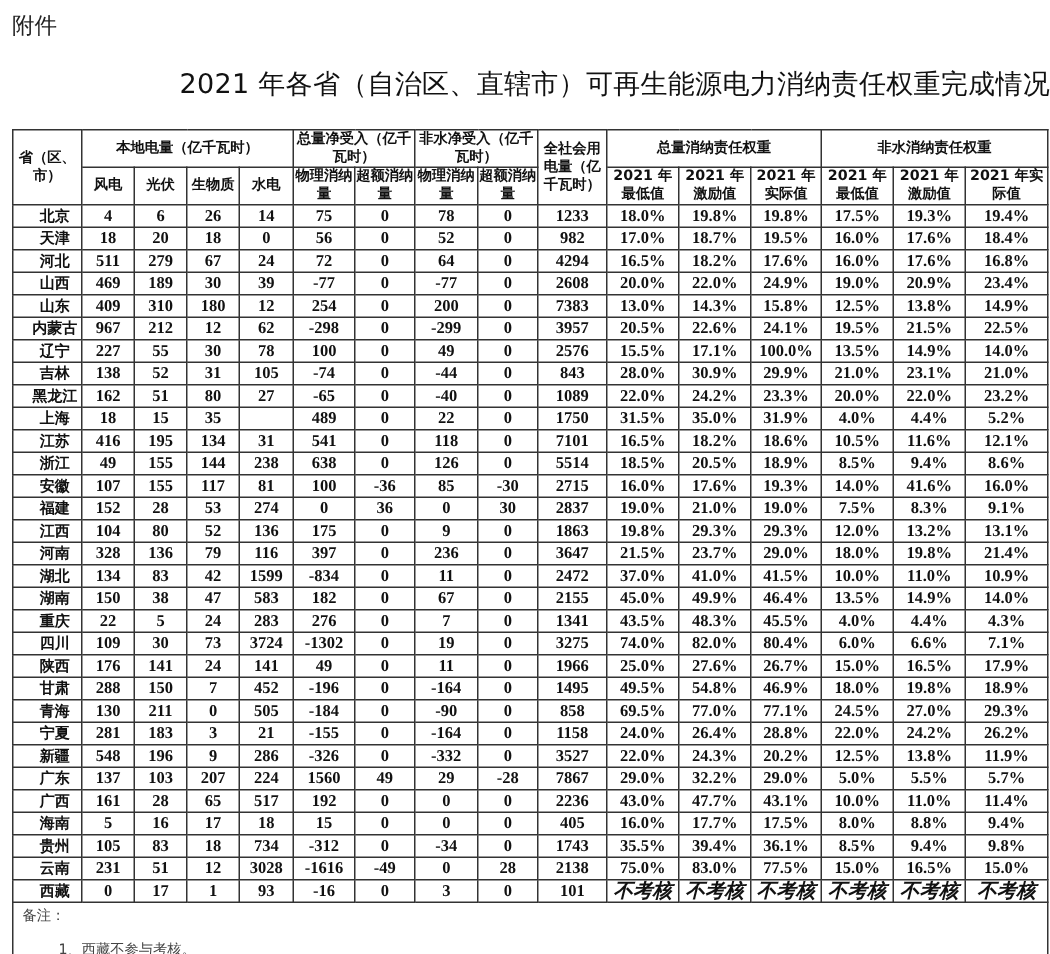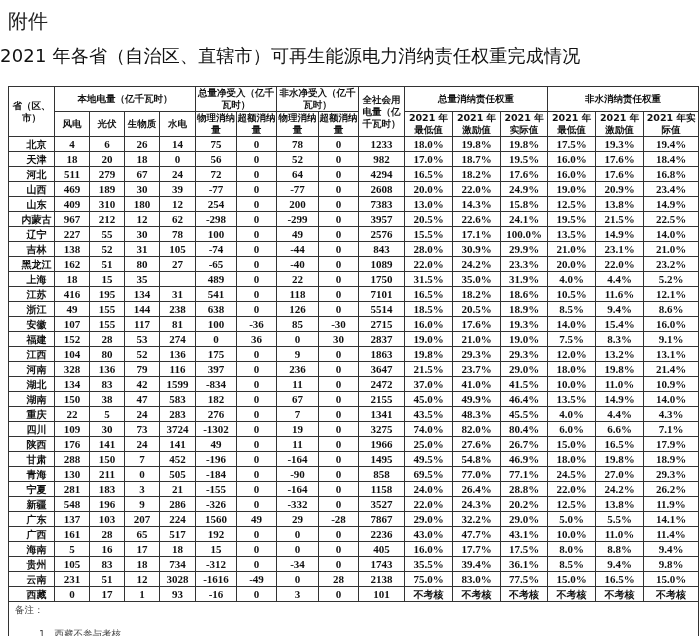--- a/index.html
+++ b/index.html
@@ -1,34 +1,34 @@
 <!DOCTYPE html>
 <html><head>
 <meta charset="utf-8">
 <style>
   html, body { margin: 0; padding: 0; background: #ffffff; }
   body { width: 700px; height: 636px; position: relative; overflow: hidden; font-family: "DejaVu Sans", sans-serif; color: #111; }
-  .attach { position: absolute; left: 8px; top: 8px; font-size: 20px; color: #222; }
-  .title { position: absolute; left: 0; top: 44px; width: 700px; text-align: left; font-size: 18px; color: #111; letter-spacing: 0.2px; }
+  .attach { position: absolute; left: 8px; top: 8px; font-size: 15px; color: #222; }
+  .title { position: absolute; left: 0; top: 44px; width: 700px; text-align: right; font-size: 18px; color: #111; letter-spacing: 0.2px; }
   table.main {
     position: absolute; left: 8px; top: 86px; width: 690px;
     border-collapse: collapse; table-layout: fixed;
     font-family: "Liberation Serif", serif; font-weight: bold; font-size: 11px; color: #111;
   }
   table.main td, table.main th {
     border: 1px solid #333; text-align: center; padding: 0; height: 14px; line-height: 13px;
     font-weight: bold; overflow: hidden; white-space: nowrap;
   }
   table.main th { font-family: "DejaVu Sans", sans-serif; font-size: 9.5px; line-height: 12px; white-space: normal; }
   .hdr1 th { height: 26px; }
   .hdr2 th { height: 28px; }
   table.main td.prov { font-family: "DejaVu Sans", sans-serif; font-size: 10px; padding-left: 10px; }
-  table.main td.na { font-family: "DejaVu Sans", sans-serif; font-size: 10px; }
+  table.main td.na { font-family: "DejaVu Sans", sans-serif; font-size: 13px; font-style: italic; }
   .notes-cell { text-align: left !important; vertical-align: top; height: 95px !important; padding: 2px 6px !important; white-space: normal !important; font-family: "DejaVu Sans", sans-serif !important; font-weight: normal !important; font-size: 9.5px; color: #444; }
-  .notes-cell .nt { display: block; margin-bottom: 10px; font-family: Liberation Serif, serif; }
+  .notes-cell .nt { display: block; margin-bottom: 10px; }
   .notes-cell .ni { display: block; padding-left: 24px; margin-bottom: 12px; }
 </style>
 </head>
 <body>
 
 <div class="attach">附件</div>
 <div class="title">2021 年各省（自治区、直辖市）可再生能源电力消纳责任权重完成情况</div>
 
 <table class="main">
   <colgroup>
@@ -301,21 +301,21 @@
         <td>81</td>
         <td>100</td>
         <td>-36</td>
         <td>85</td>
         <td>-30</td>
         <td>2715</td>
         <td>16.0%</td>
         <td>17.6%</td>
         <td>19.3%</td>
         <td>14.0%</td>
-        <td>15.4%</td>
+        <td>41.6%</td>
         <td>16.0%</td>
       </tr>
       <tr>
         <td class="prov">福建</td>
         <td>152</td>
         <td>28</td>
         <td>53</td>
         <td>274</td>
         <td>0</td>
         <td>36</td>
@@ -536,21 +536,21 @@
         <td>1560</td>
         <td>49</td>
         <td>29</td>
         <td>-28</td>
         <td>7867</td>
         <td>29.0%</td>
         <td>32.2%</td>
         <td>29.0%</td>
         <td>5.0%</td>
         <td>5.5%</td>
-        <td>14.1%</td>
+        <td>5.7%</td>
       </tr>
       <tr>
         <td class="prov">广西</td>
         <td>161</td>
         <td>28</td>
         <td>65</td>
         <td>517</td>
         <td>192</td>
         <td>0</td>
         <td>0</td>

